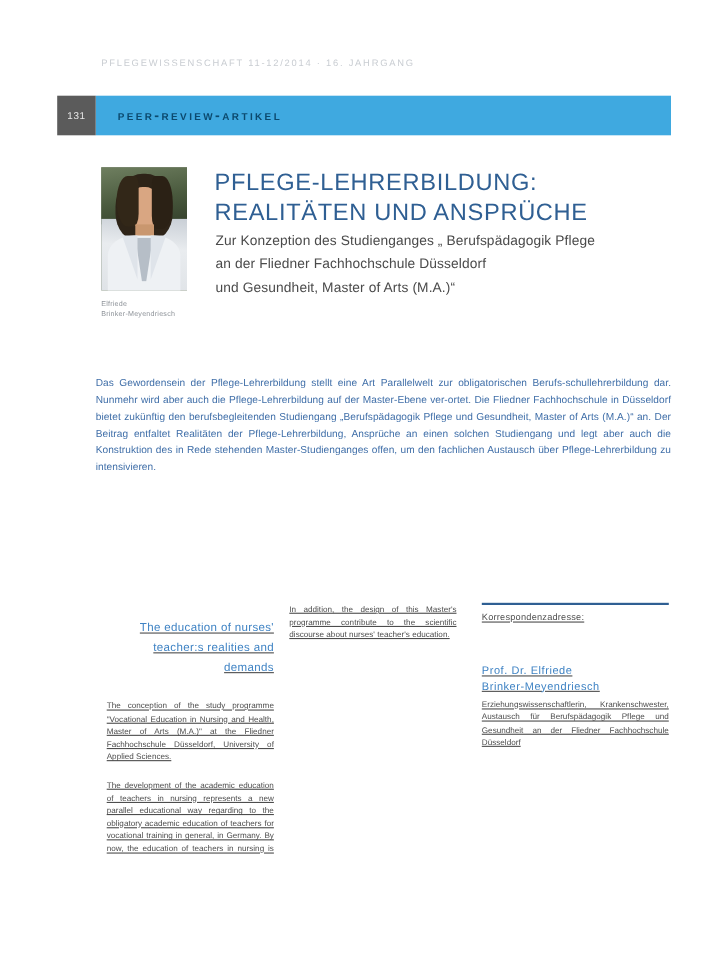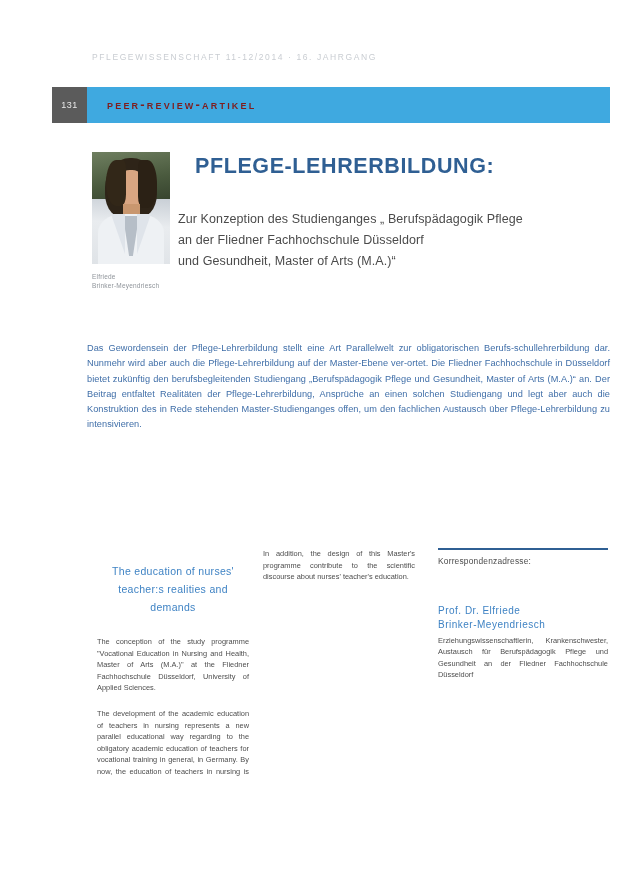--- a/index.html
+++ b/index.html
@@ -41,21 +41,21 @@
     width: 523px;
     height: 36px;
     background: #3fa9e0;
   }
   .banner-label {
     position: absolute;
     left: 20px;
     top: 0;
     height: 36px;
     line-height: 36px;
-    color: #7f1d1d;
+    color: #0c4a6e;
     font-size: 13px;
     letter-spacing: 2.2px;
     font-variant: small-caps;
     font-weight: bold;
     text-transform: lowercase;
   }
   .banner-label::first-letter { font-size: 13px; }
   .pagebox {
     position: absolute;
     left: 22px;
@@ -148,26 +148,26 @@
 
   .title {
     position: absolute;
     left: 165px;
     top: 153px;
     width: 420px;
     color: #2f5f93;
     font-size: 21.5px;
     line-height: 27px;
     letter-spacing: 0.6px;
-    font-weight: bold;
+    font-weight: normal;
     text-transform: uppercase;
   }
   .subtitle {
     position: absolute;
-    left: 148px;
+    left: 166px;
     top: 209px;
     width: 410px;
     color: #4b4b4b;
     font-size: 12.5px;
     line-height: 21px;
     letter-spacing: 0.1px;
   }
 
   
   .abstract-de {
@@ -190,32 +190,33 @@
     width: 523px;
     height: 300px;
   }
   .col {
     position: absolute;
     top: 0;
     font-size: 7.4px;
     line-height: 11.6px;
     color: #4d4d4d;
     text-align: justify;
+    text-decoration: underline;
   }
   .col-left  { left: 10px;  width: 152px; }
   .col-mid   { left: 176px; width: 152px; }
   .col-right { left: 351px; width: 170px; }
 
   .en-heading {
     color: #3f83c4;
     font-size: 10.5px;
     line-height: 18px;
     letter-spacing: 0.3px;
     margin: 14px 0 20px 0;
-    text-align: center;
+    text-align: right;
   }
   .en-para { margin: 0 0 14px 0; }
 
   .corr-rule {
     position: absolute;
     left: 351px;
     top: 0;
     width: 170px;
     height: 2px;
     background: #2f5f93;
@@ -279,20 +280,21 @@
     <div class="lapel-r"></div>
   </div>
 
   <div class="caption">
     <div>Elfriede</div>
     <div>Brinker-Meyendriesch</div>
   </div>
 
   <div class="title">
     <div>Pflege-Lehrerbildung:</div>
+    <div>Realitäten und Ansprüche</div>
   </div>
 
   <div class="subtitle">
     <div>Zur Konzeption des Studienganges „ Berufspädagogik Pflege</div>
     <div>an der Fliedner Fachhochschule Düsseldorf</div>
     <div>und Gesundheit, Master of Arts (M.A.)“</div>
   </div>
 
   <div class="abstract-de">Das Gewordensein der Pflege-Lehrerbildung stellt eine Art Parallelwelt zur obligatorischen Berufs-schullehrerbildung dar. Nunmehr wird aber auch die Pflege-Lehrerbildung auf der Master-Ebene ver-ortet. Die Fliedner Fachhochschule in Düsseldorf bietet zukünftig den berufsbegleitenden Studiengang „Berufspädagogik Pflege und Gesundheit, Master of Arts (M.A.)“ an. Der Beitrag entfaltet Realitäten der Pflege-Lehrerbildung, Ansprüche an einen solchen Studiengang und legt aber auch die Konstruktion des in Rede stehenden Master-Studienganges offen, um den fachlichen Austausch über Pflege-Lehrerbildung zu intensivieren.</div>
 

